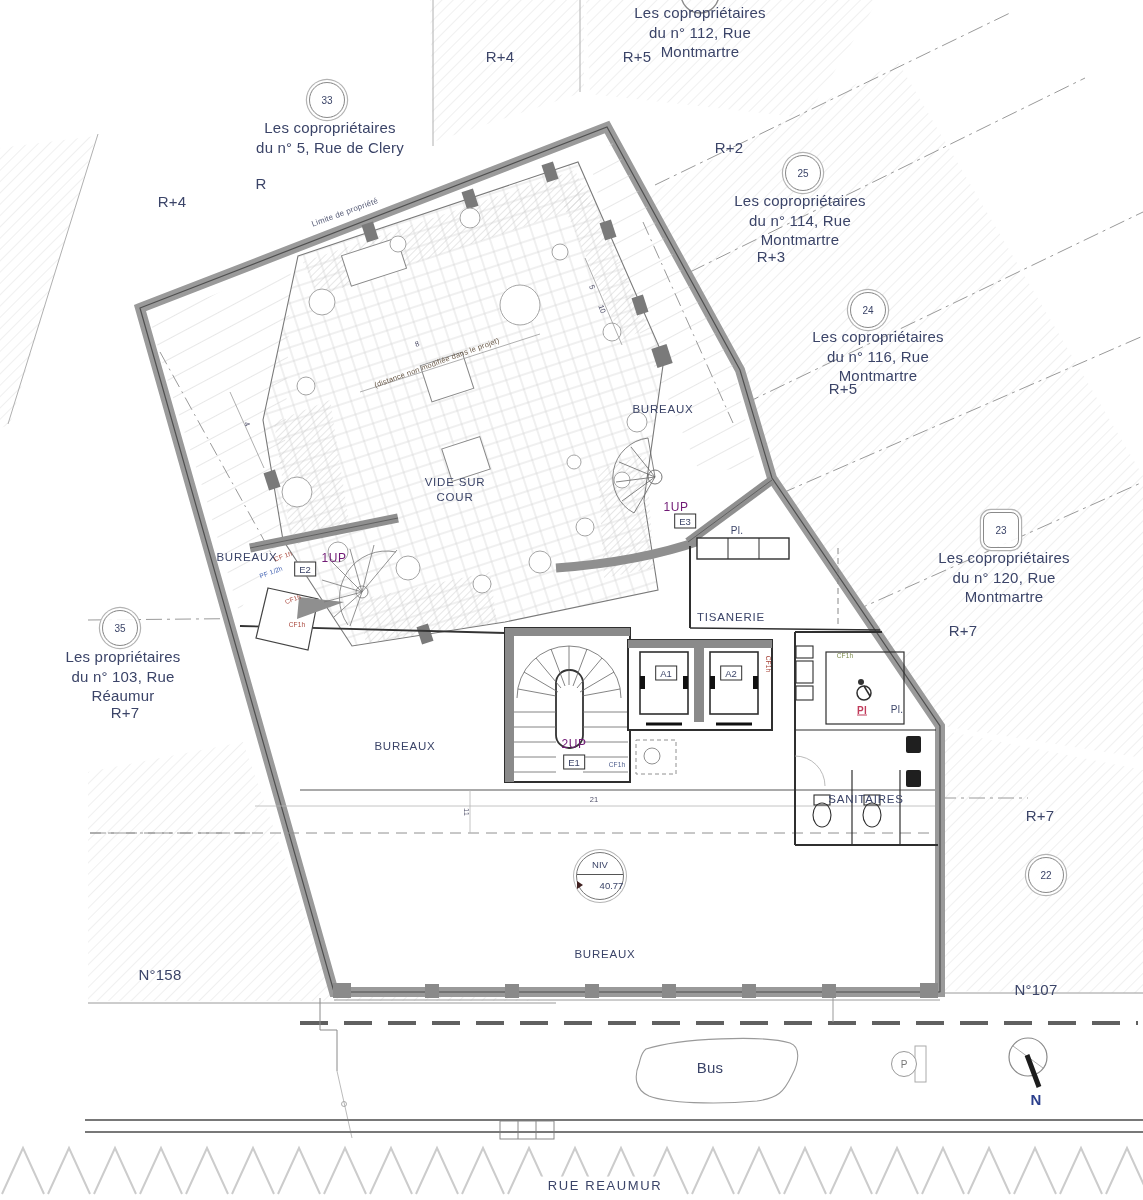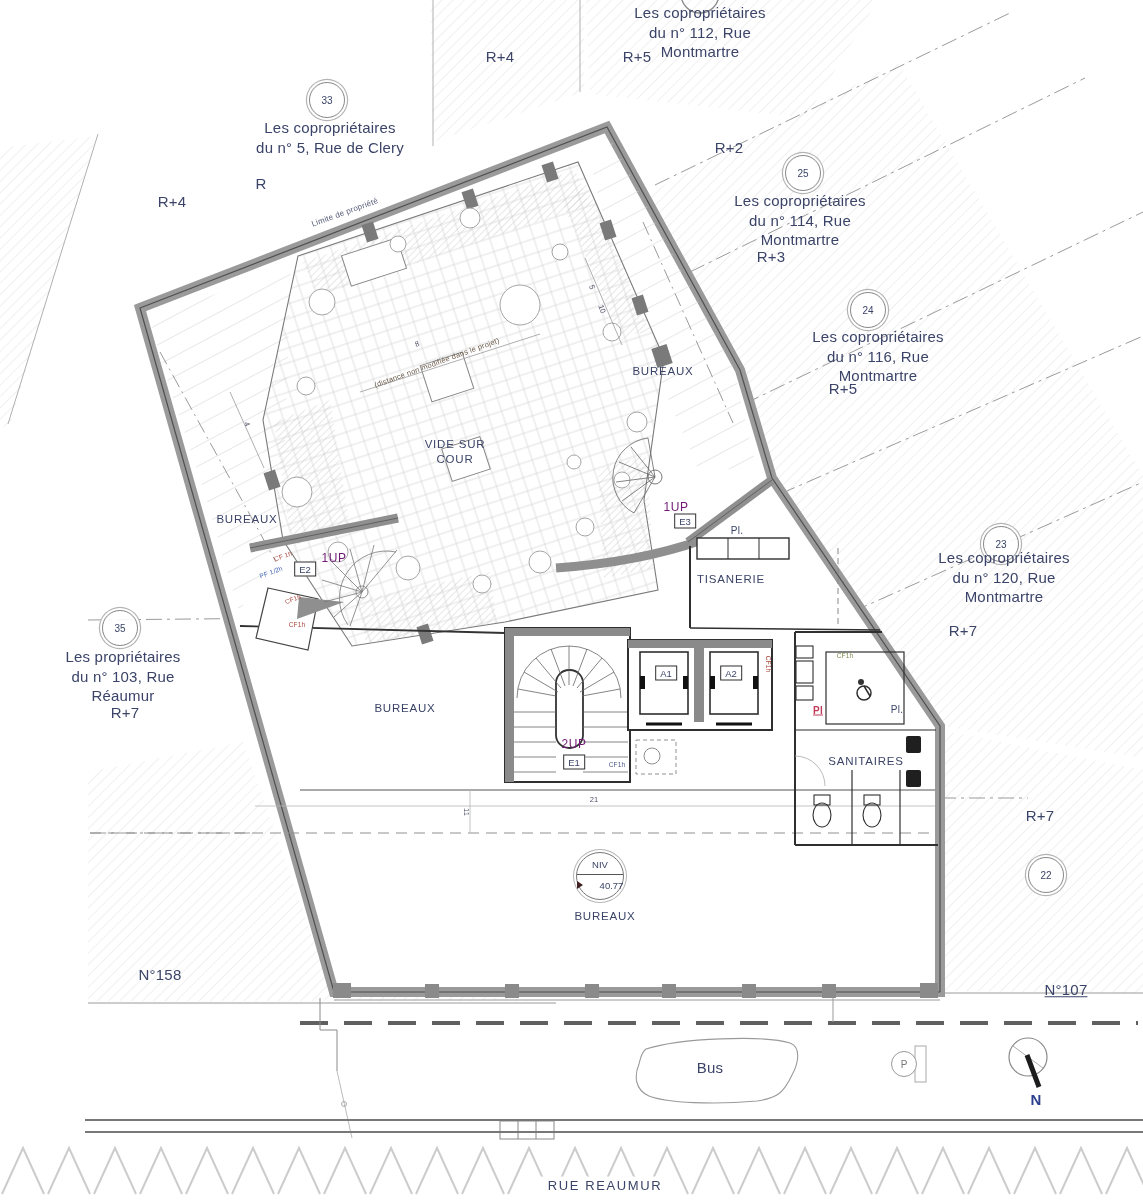--- a/index.html
+++ b/index.html
@@ -1,21 +1,21 @@
 <!DOCTYPE html>
 <html><head>
 <meta charset="utf-8">
 <style>
   html,body{margin:0;padding:0;background:#ffffff;}
   #canvas{position:relative;width:1143px;height:1200px;background:#fff;overflow:hidden;
           font-family:"Liberation Sans",sans-serif;color:#3b4468;}
   #plan-svg{position:absolute;left:0;top:0;}
   .lbl{position:absolute;transform:translate(-50%,-50%);font-size:15px;line-height:1.3;
        text-align:center;white-space:pre-line;color:#3b4468;letter-spacing:.2px;}
-  .room{font-size:11.5px;letter-spacing:.8px;}
+  .room{font-size:11.5px;letter-spacing:.8px;margin-top:38px;}
   .street{font-size:13px;letter-spacing:1.6px;background:#fff;padding:1px 10px;}
   .badge{position:absolute;transform:translate(-50%,-50%);width:34px;height:34px;border-radius:50%;
          border:1.4px solid #8a8a8a;box-shadow:0 0 0 2px #fff,0 0 0 3.2px #b3b3b3;
          display:flex;align-items:center;justify-content:center;font-size:10px;background:rgba(255,255,255,.9);}
   .boxlbl{position:absolute;transform:translate(-50%,-50%);border:1.3px solid #2f2f2f;background:#fff;
           padding:0 4px;font-size:9.5px;line-height:13px;color:#3b4468;}
   .stair{position:absolute;transform:translate(-50%,-50%);font-size:12px;letter-spacing:.5px;color:#701a75;}
   .dim{position:absolute;font-size:7.5px;color:#50506a;}
   .fire{position:absolute;font-size:6.5px;color:#a8453a;letter-spacing:.2px;}
   .pf{color:#3c5db0;}
@@ -341,21 +341,21 @@
 <div class="dim" style="left:592px;top:287px;transform:translate(-50%,-50%) rotate(70deg);">5</div>
 <div class="dim" style="left:602px;top:309px;transform:translate(-50%,-50%) rotate(70deg);">10</div>
 <div class="dim" style="left:417px;top:344px;transform:translate(-50%,-50%) rotate(-20deg);">8</div>
 <div class="lbl" style="left:437px;top:363px;font-size:7.5px;color:#6b5b4a;transform:translate(-50%,-50%) rotate(-20deg);white-space:nowrap;">(distance non modifiée dans le projet)</div>
 <div class="dim" style="left:247px;top:424px;transform:translate(-50%,-50%) rotate(70deg);">4</div>
 
 <div class="lbl room" style="left:247px;top:519px;">BUREAUX</div>
 <div class="lbl room" style="left:455px;top:452px;">VIDE SUR
 COUR</div>
 
-<div class="badge" style="left:1001px;top:544px;">
+<div class="badge" style="left:1001px;top:530px;border-radius:8px;">
       <span>23</span>
     </div>
 <div class="lbl" style="left:1004px;top:577px;">Les copropriétaires
 du n° 120, Rue
 Montmartre</div>
 <div class="lbl" style="left:963px;top:631px;">R+7</div>
 
 <div class="fire" style="left:283px;top:556px;transform:translate(-50%,-50%) rotate(-20deg);">CF 1h</div>
 <div class="fire pf" style="left:271px;top:572px;transform:translate(-50%,-50%) rotate(-20deg);">PF 1/2h</div>
 <div class="fire" style="left:293px;top:599px;transform:translate(-50%,-50%) rotate(-20deg);">CF1h</div>
@@ -381,21 +381,21 @@
 <div class="lbl room" style="left:405px;top:708px;">BUREAUX</div>
 
 <div class="boxlbl" style="left:666px;top:673px;">A1</div>
 <div class="boxlbl" style="left:731px;top:673px;">A2</div>
 <div class="fire" style="left:768px;top:664px;transform:translate(-50%,-50%) rotate(90deg);">CF1h</div>
 
 <div class="stair" style="left:574px;top:744px;">2UP</div>
 <div class="boxlbl" style="left:574px;top:762px;">E1</div>
 <div class="fire" style="left:617px;top:764px;transform:translate(-50%,-50%);color:#4a5a8a;">CF1h</div>
 
-<div class="lbl pl-red" style="left:818px;top:710px;font-weight:bold;text-decoration:underline;">Pl</div>
+<div class="lbl pl-red" style="left:862px;top:710px;font-weight:bold;text-decoration:underline;">Pl</div>
 <div class="lbl pl-blk" style="left:897px;top:709px;">Pl.</div>
 <div class="fire" style="left:845px;top:655px;transform:translate(-50%,-50%);color:#7a8a4a;">CF1h</div>
 
 <div class="lbl room" style="left:866px;top:761px;">SANITAIRES</div>
 
 <div class="dim" style="left:594px;top:799px;transform:translate(-50%,-50%);">21</div>
 <div class="dim" style="left:466px;top:812px;transform:translate(-50%,-50%) rotate(90deg);">11</div>
 
 <div class="lbl" style="left:1040px;top:816px;">R+7</div>
 
@@ -403,21 +403,21 @@
   <div class="top">NIV</div>
   <div class="bot">
         <span class="tri"></span>
         <span>40.77</span>
       </div>
 </div>
 
 <div class="lbl room" style="left:605px;top:916px;">BUREAUX</div>
 
 <div class="lbl" style="left:160px;top:975px;">N°158</div>
-<div class="lbl" style="left:1066px;top:990px;text-decoration:underline;">N°107</div>
+<div class="lbl" style="left:1036px;top:990px;">N°107</div>
 
 <div class="badge" style="left:1046px;top:875px;">
       <span>22</span>
     </div>
 
 <div class="lbl" style="left:710px;top:1068px;">Bus</div>
 <div class="pbadge">
       <span>P</span>
     </div>
 <div class="lbl north-n" style="left:1036px;top:1100px;">N</div>

